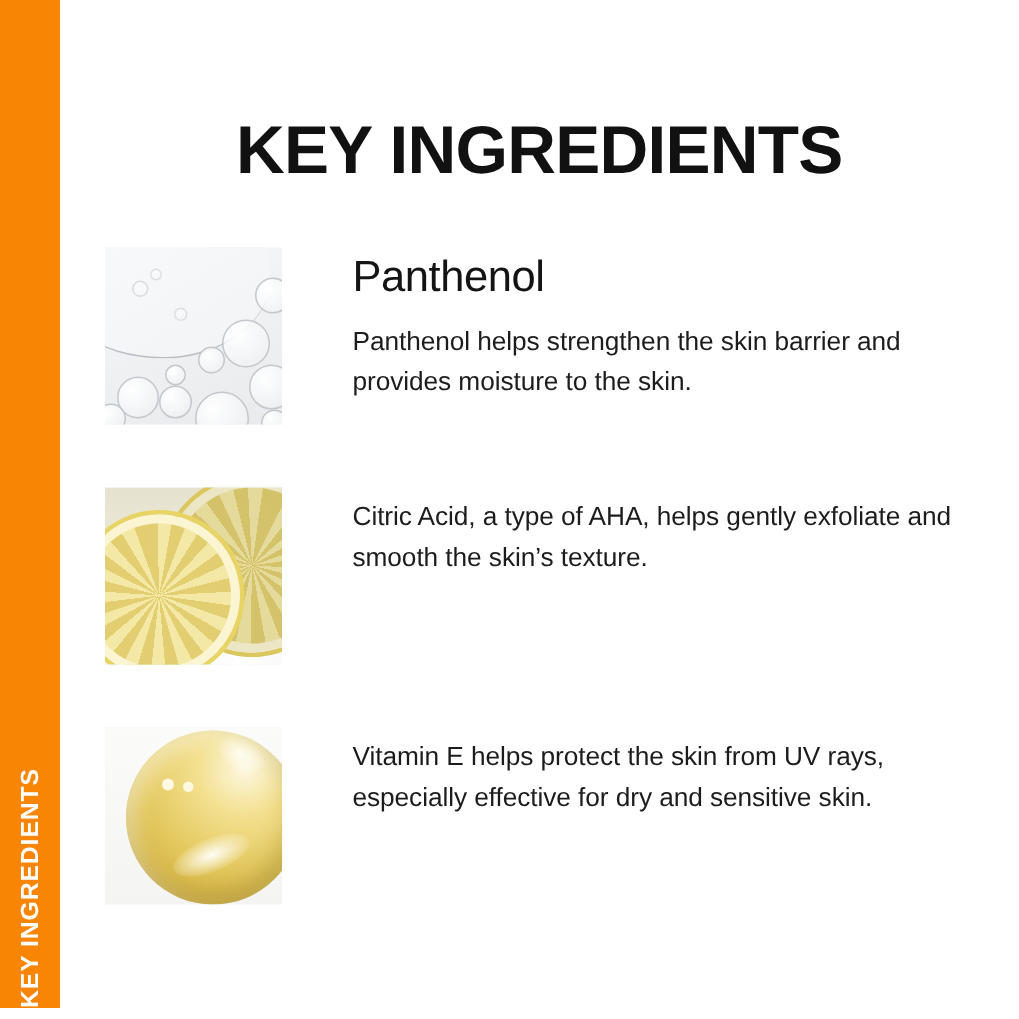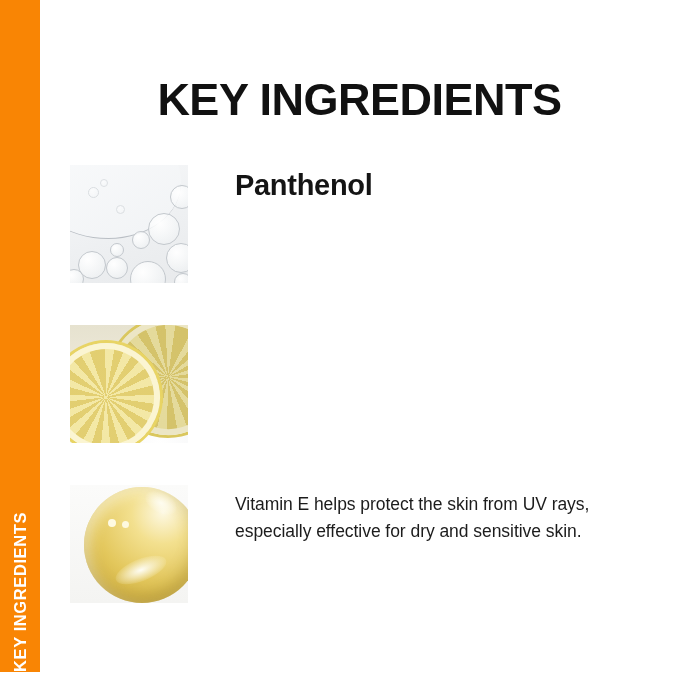--- a/index.html
+++ b/index.html
@@ -93,21 +93,21 @@
     overflow: hidden;
     background: #f4f4f4;
   }
   .ingredient-body {
     margin-left: 47px;
     padding-top: 6px;
     flex: 1 1 auto;
   }
   .ingredient-name {
     font-size: 29px;
-    font-weight: 700;
+    font-weight: 400;
     color: #141414;
     letter-spacing: -0.3px;
     line-height: 1.0;
     margin: 0 0 14px 0;
   }
   .ingredient-desc {
     font-size: 17.5px;
     font-weight: 400;
     color: #1c1c1c;
     line-height: 27px;
@@ -245,32 +245,34 @@
           <div class="bub" style="left:96px;  top:78px;  width:28px; height:28px;"></div>
           <div class="bub" style="left:-6px;  top:104px; width:18px; height:18px;"></div>
           <div class="bub" style="left:104px; top:108px; width:16px; height:16px;"></div>
           <div class="bub" style="left:18px;  top:22px;  width:9px;  height:9px; opacity:.55;"></div>
           <div class="bub" style="left:30px;  top:14px;  width:6px;  height:6px; opacity:.5;"></div>
           <div class="bub" style="left:46px;  top:40px;  width:7px;  height:7px; opacity:.5;"></div>
         </div>
       </div>
       <div class="ingredient-body">
         <div class="ingredient-name">Panthenol</div>
+        <p class="ingredient-desc">Panthenol helps strengthen the skin barrier and provides moisture to the skin.</p>
       </div>
     </div>
 
     <div class="ingredient-row">
       <div class="ingredient-thumb">
         <div class="art-lemon">
           <div class="sugar"></div>
           <div class="slice slice-b"></div>
           <div class="slice slice-a"></div>
         </div>
       </div>
       <div class="ingredient-body">
+        <p class="ingredient-desc">Citric Acid, a type of AHA, helps gently exfoliate and smooth the skin’s texture.</p>
       </div>
     </div>
 
     <div class="ingredient-row">
       <div class="ingredient-thumb">
         <div class="art-oil">
           <div class="drop"></div>
           <div class="hl-top"></div>
           <div class="hl-dot1"></div>
           <div class="hl-dot2"></div>

